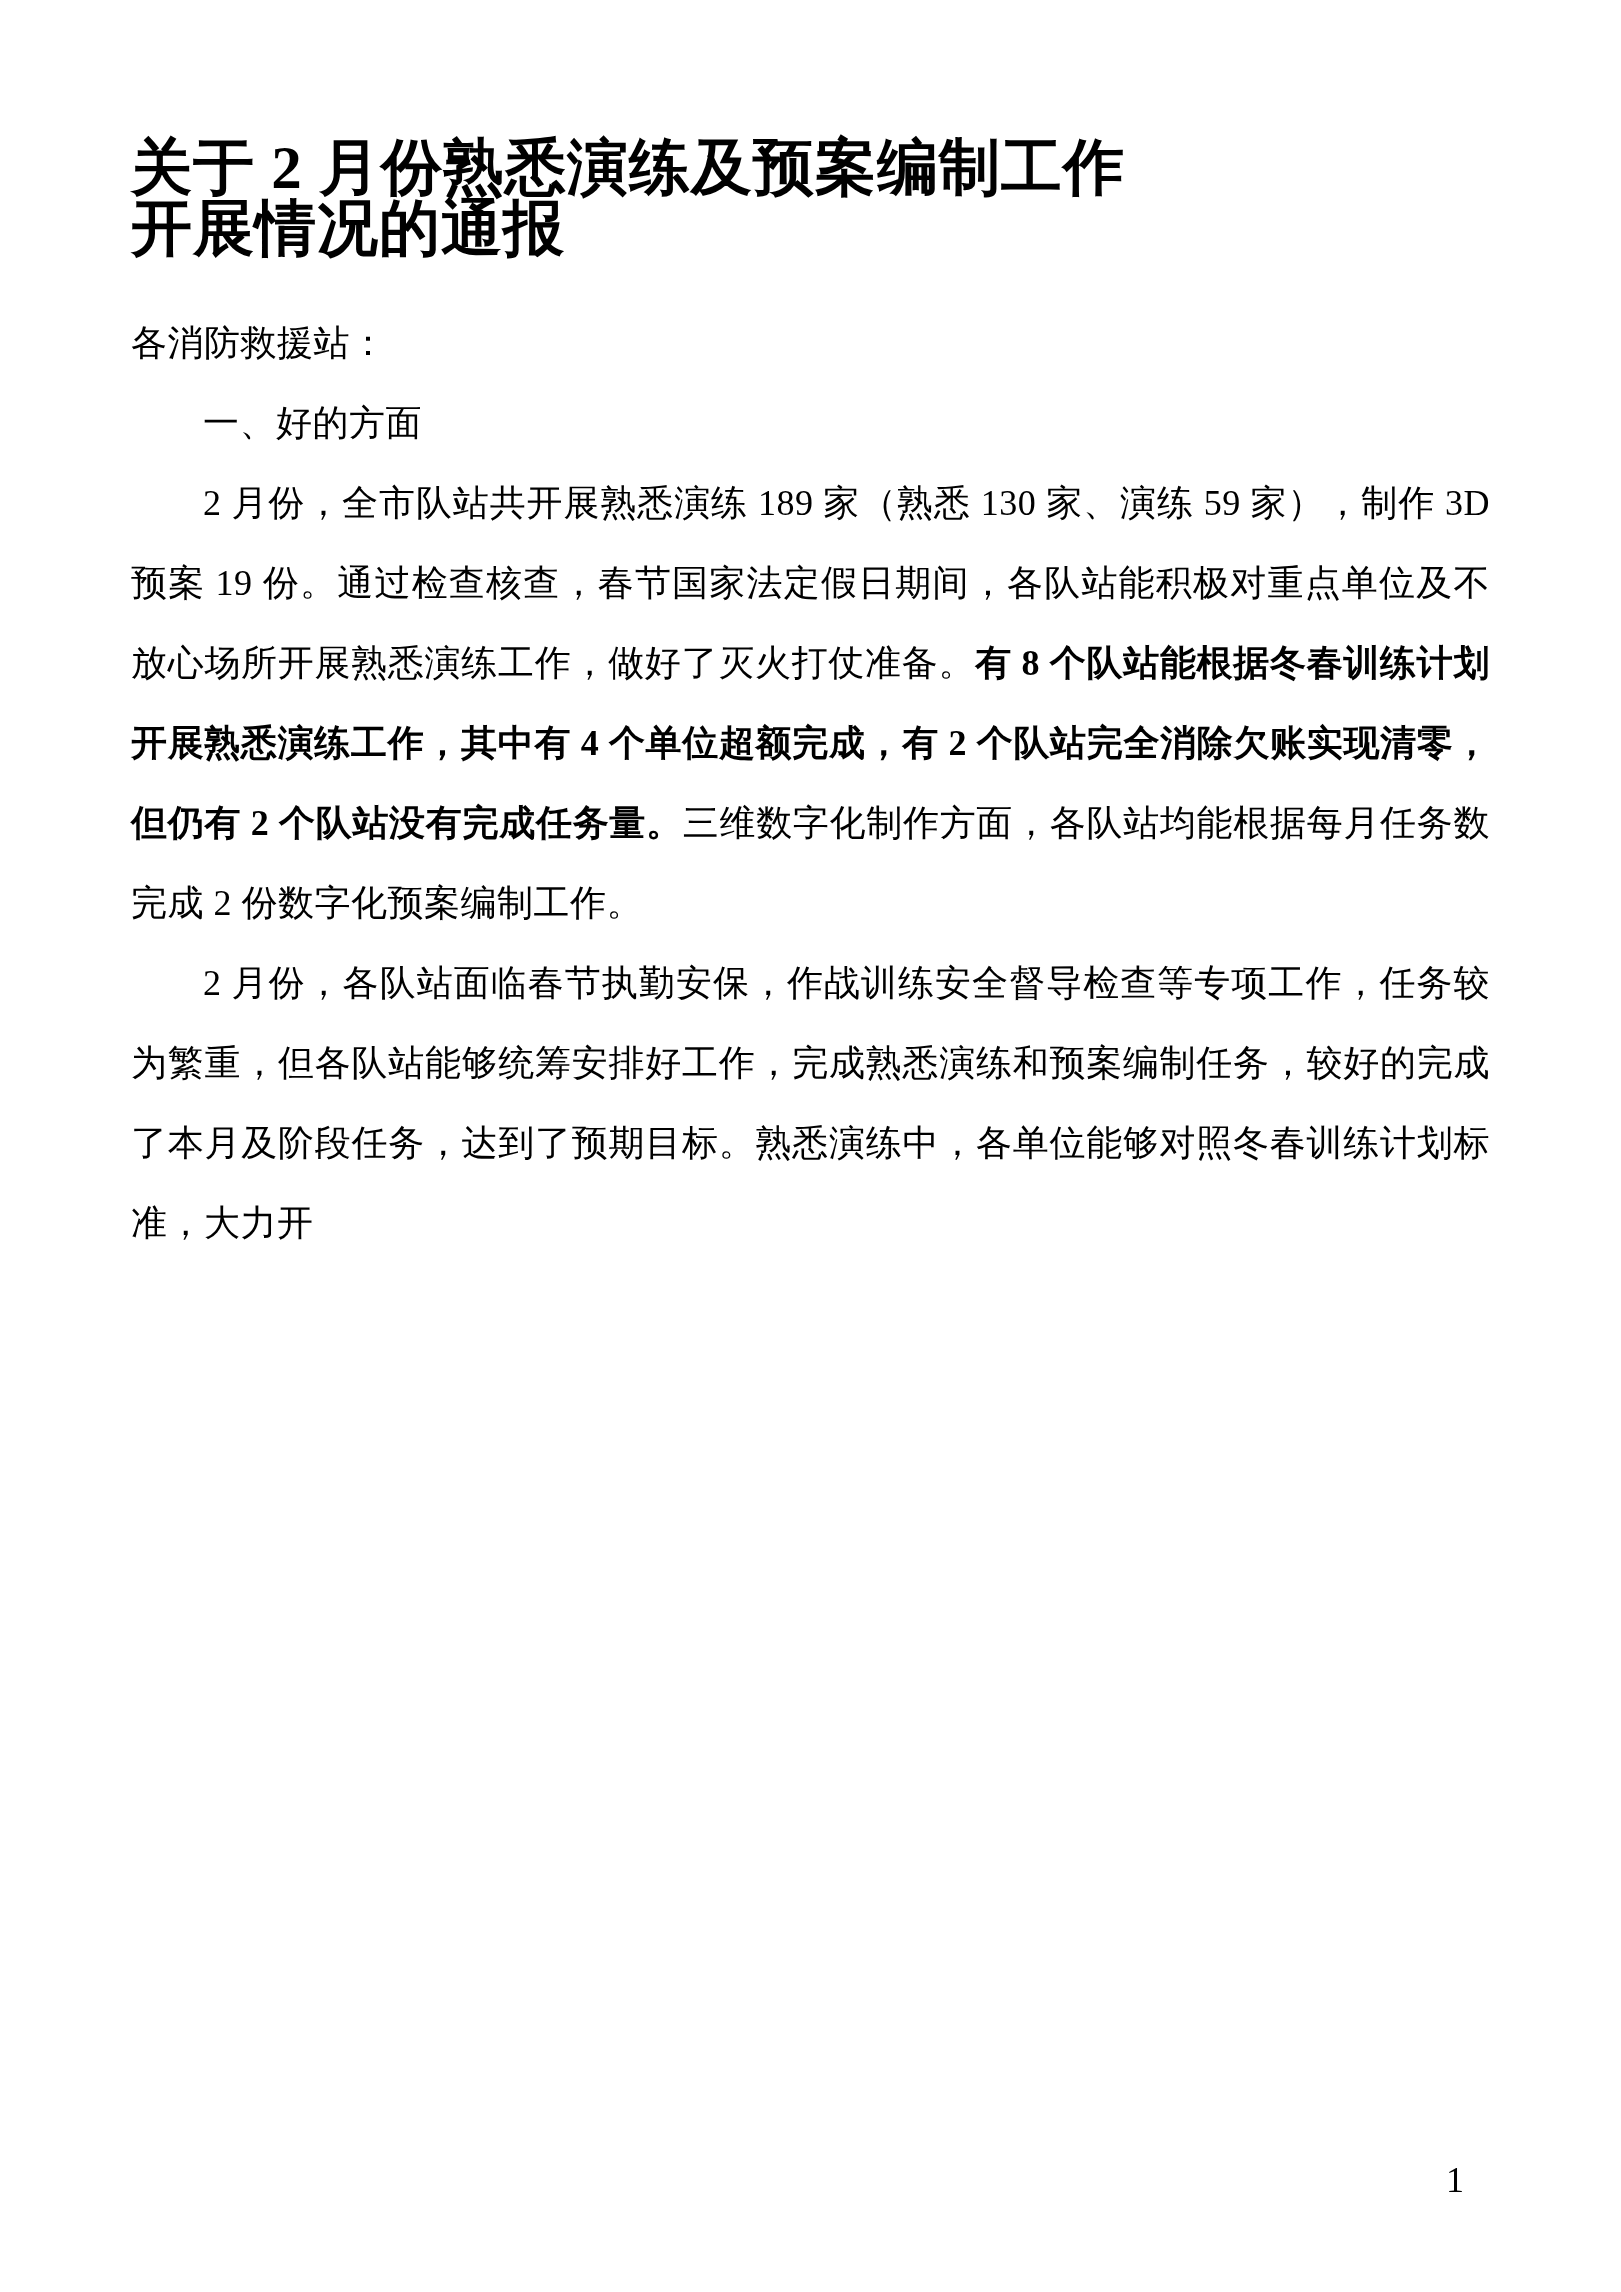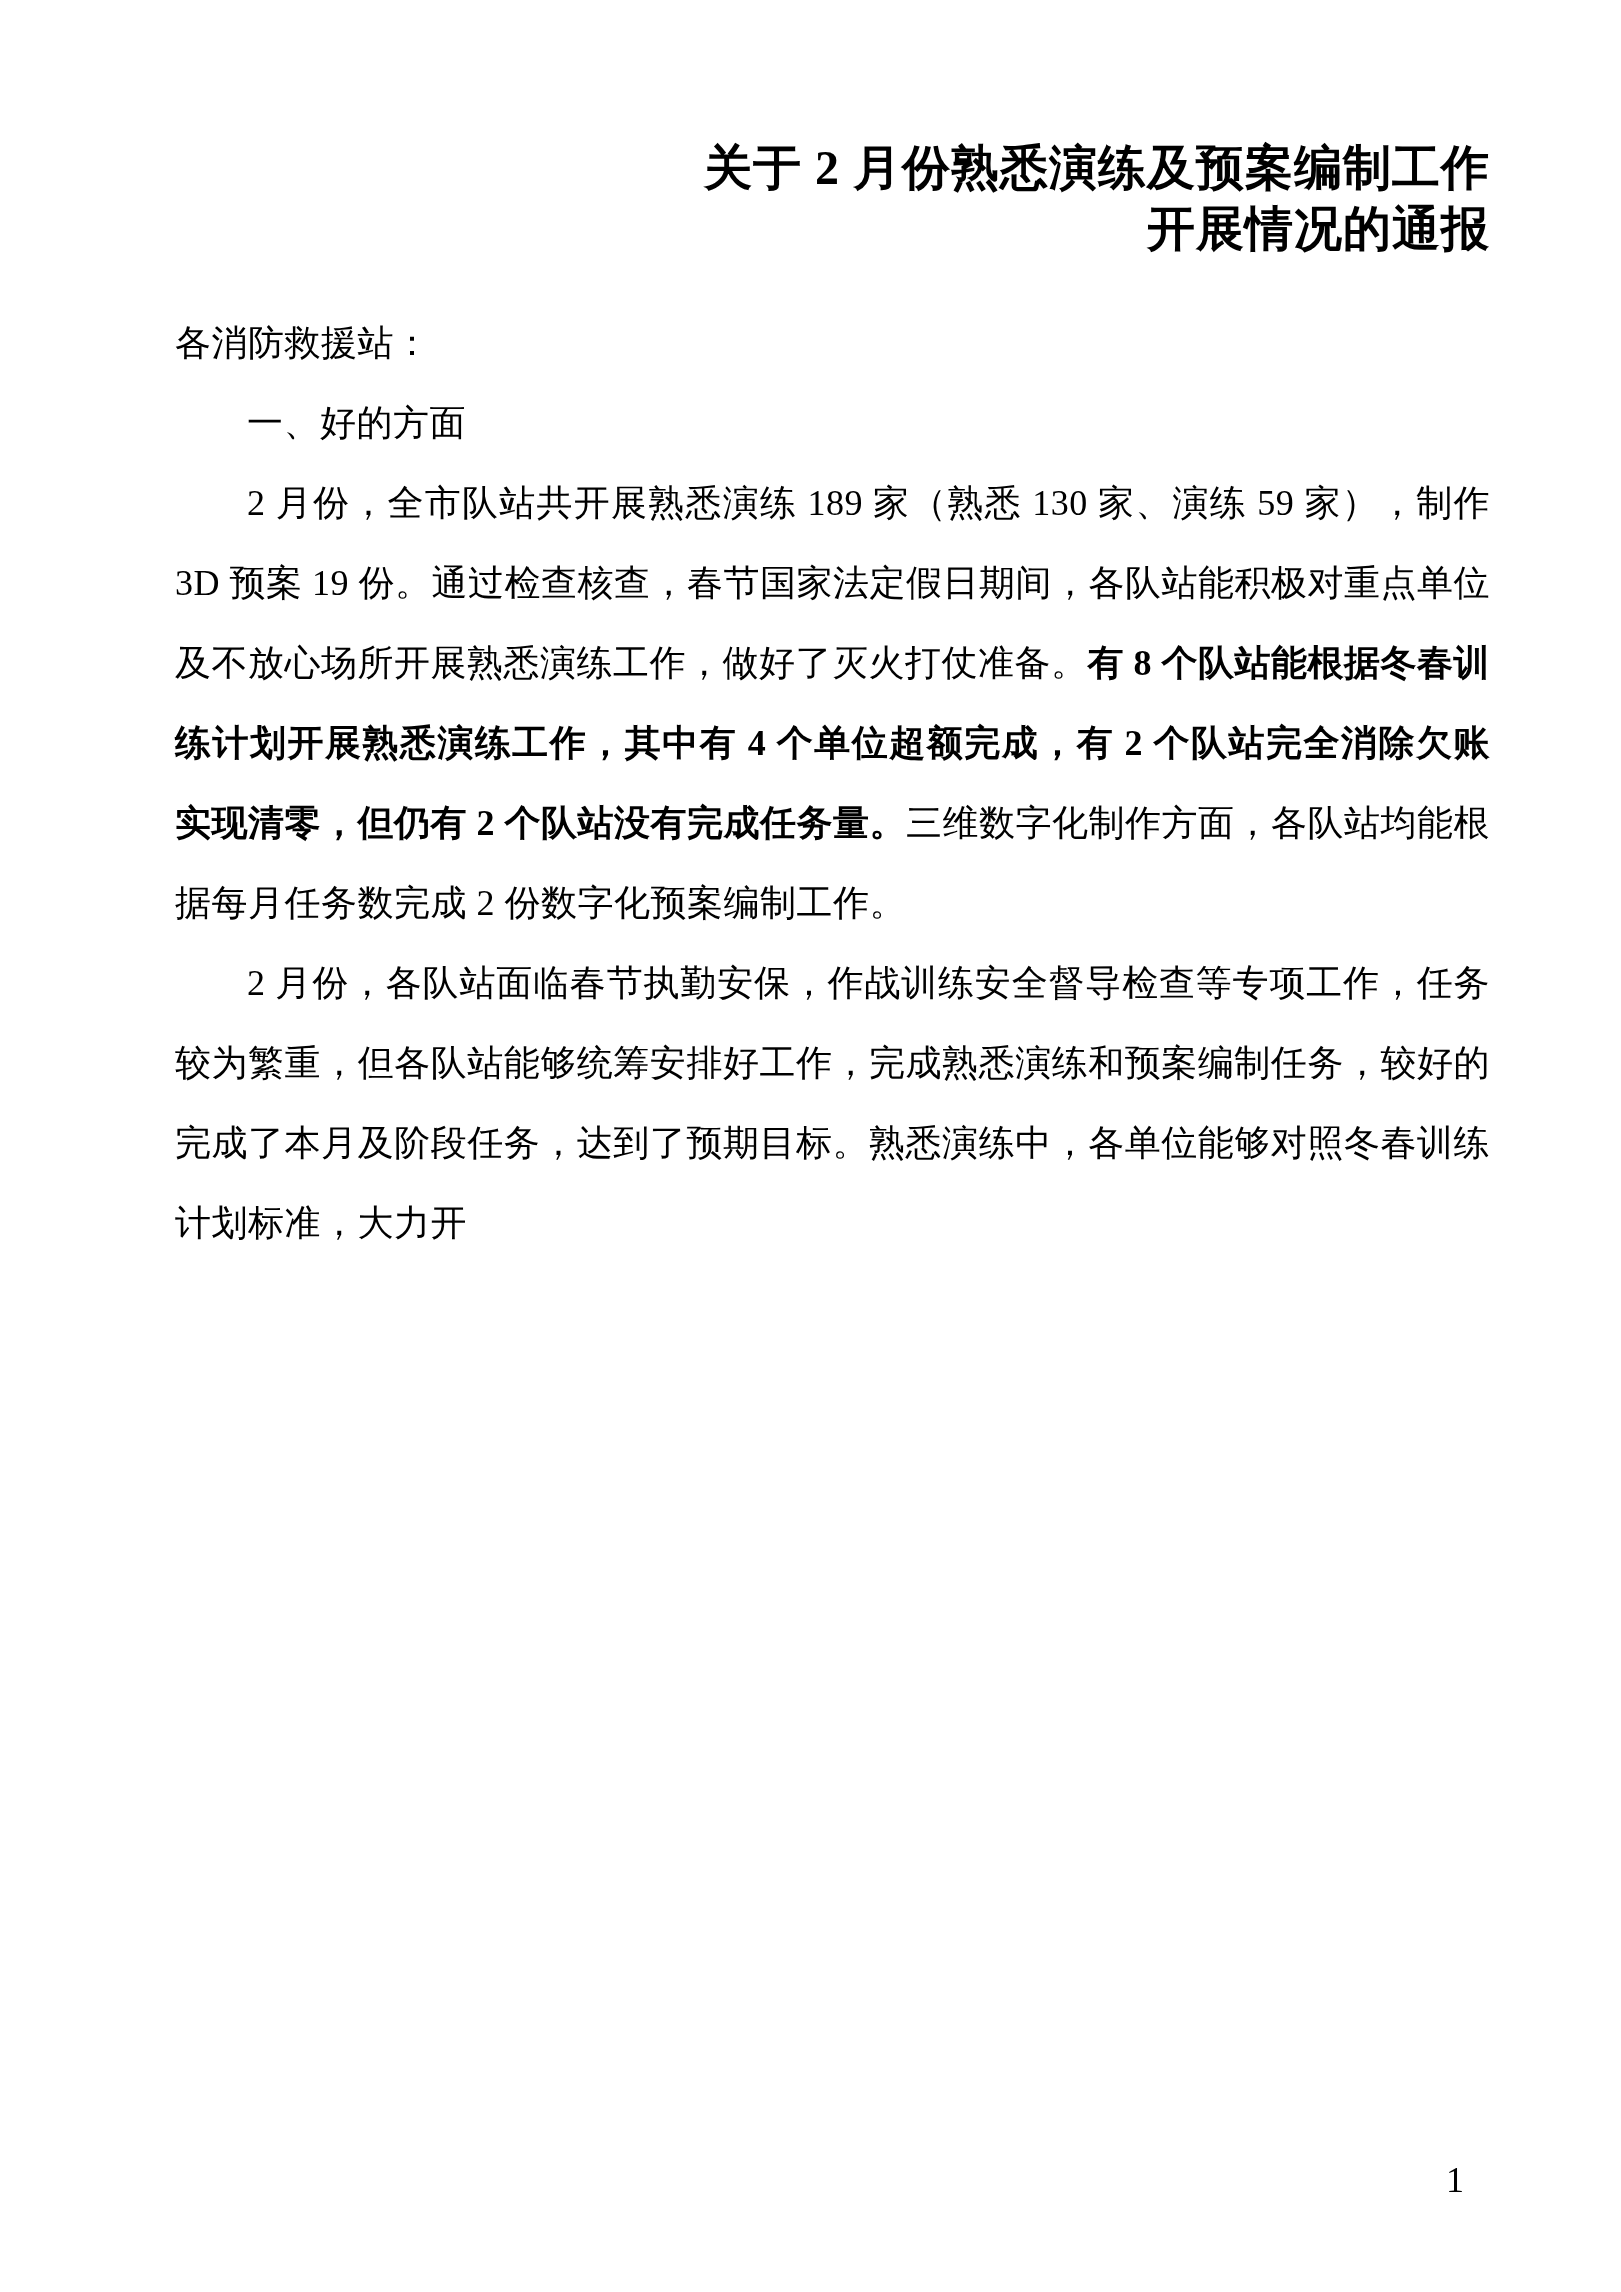--- a/index.html
+++ b/index.html
@@ -12,38 +12,38 @@
     height: 2293px;
     background: #ffffff;
     color: #000000;
     font-family: "Liberation Serif", serif;
     padding: 127px 131px 0 131px;
     overflow: hidden;
   }
 
   .title {
     margin-top: 9.8px;
-    text-align: right;
-    font-size: 48px;
+    text-align: left;
+    font-size: 61px;
     font-weight: bold;
     line-height: 61px;
     letter-spacing: 1px;
     font-family: "Liberation Serif", serif;
   }
   .title-line { display: block; }
 
   .body-text {
     margin-top: 44px;
     font-size: 36px;
     line-height: 80px;
     text-align: justify;
     letter-spacing: 0.5px;
   }
 
-  .para { text-align: justify; margin-left: 44px; }
+  .para { text-align: justify; }
   .para.indent { text-indent: 2em; }
 
   .bold-run { font-weight: bold; }
 
   .page-number {
     position: absolute;
     right: 157px;
     bottom: 93px;
     font-size: 36px;
     line-height: 39px;

